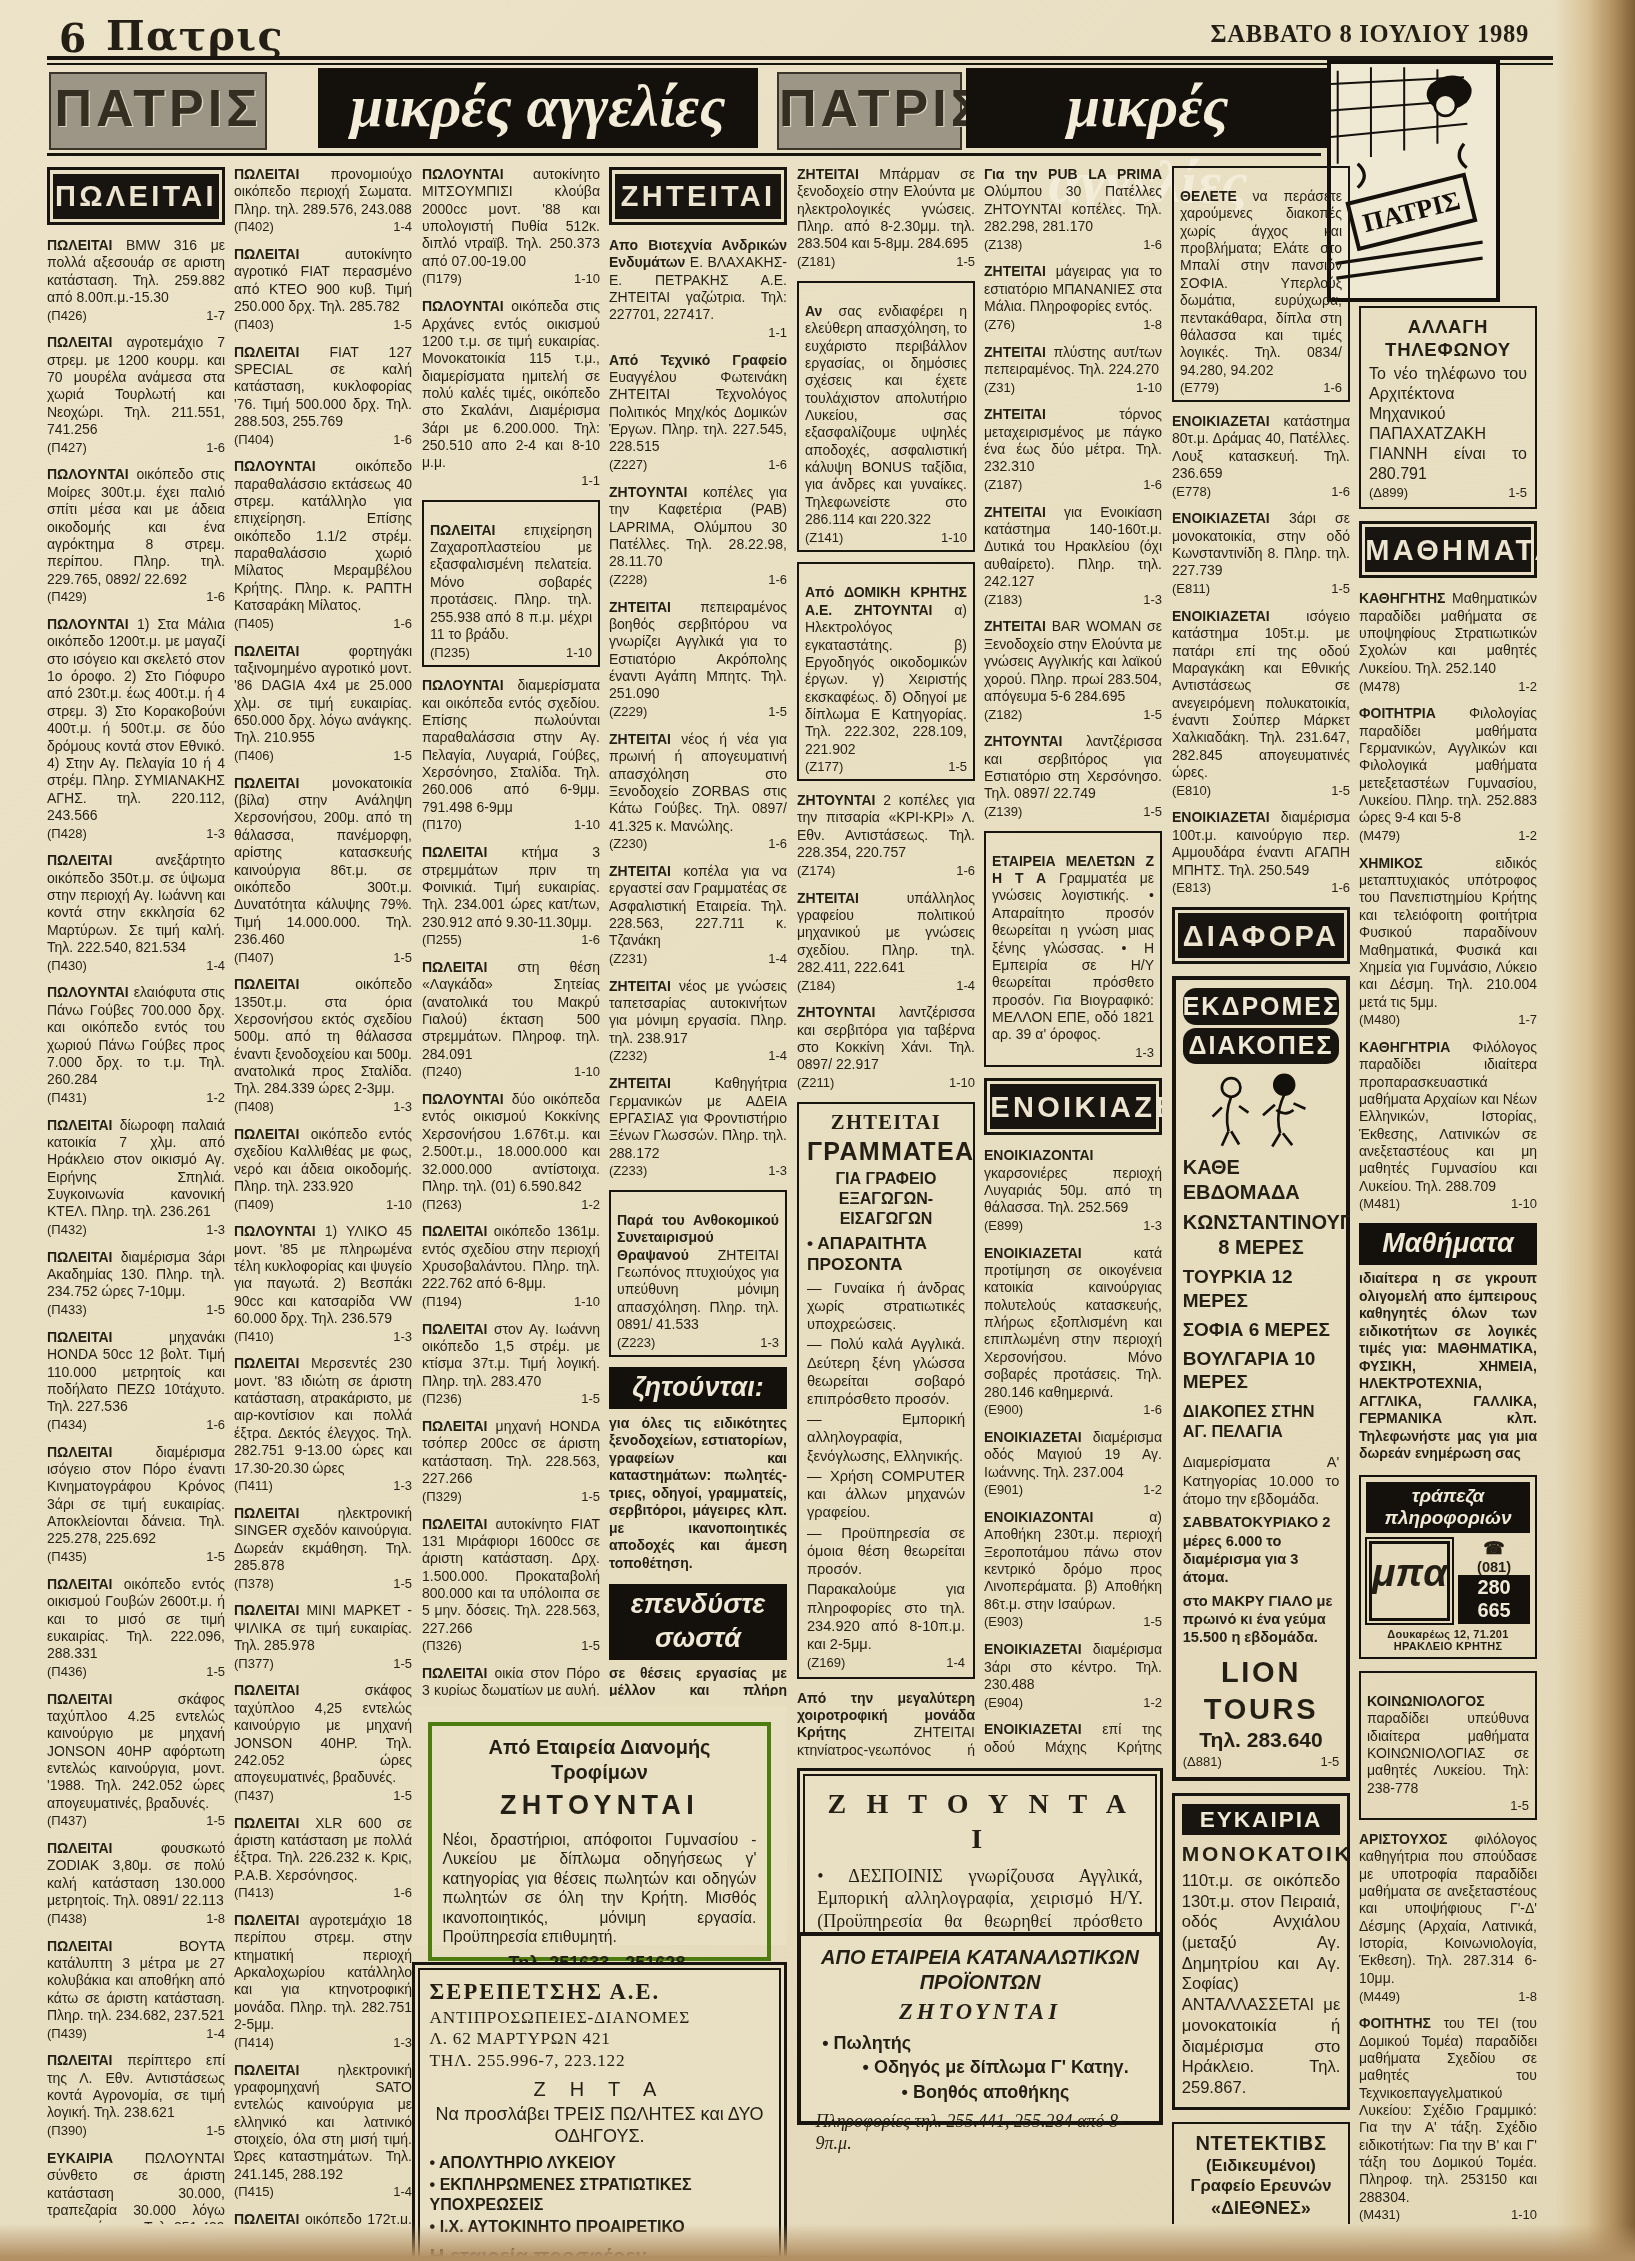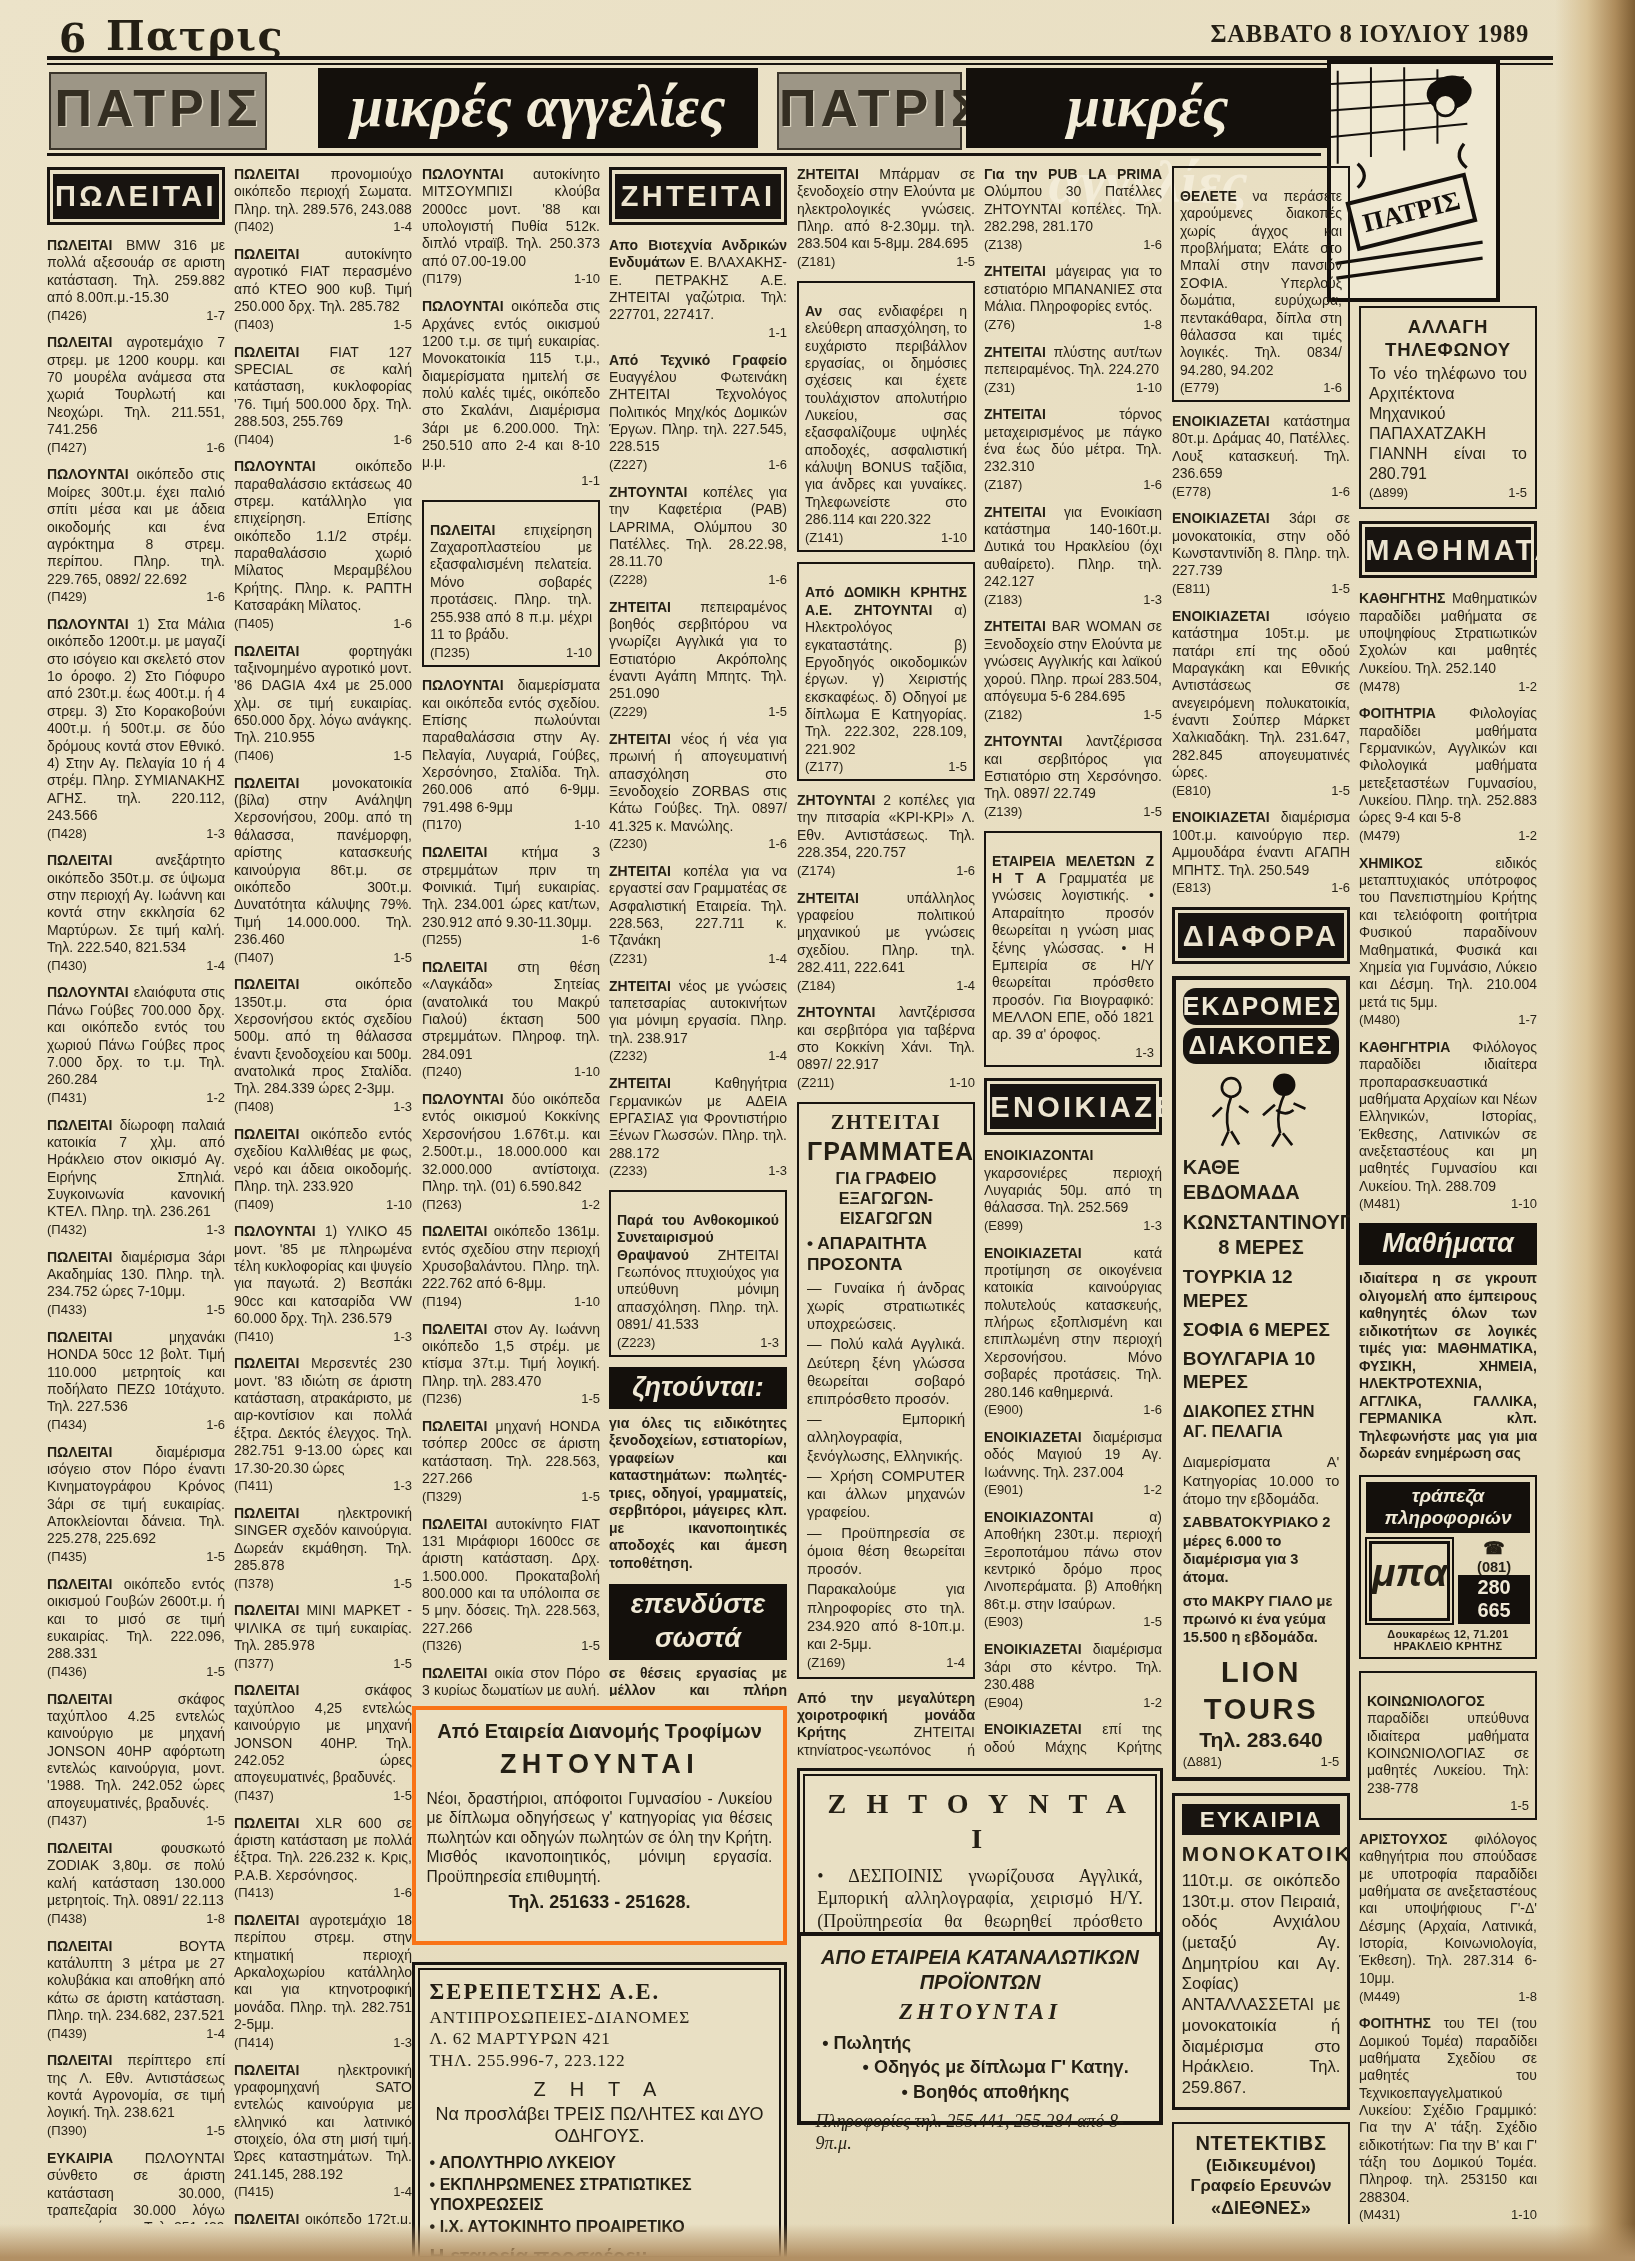--- a/index.html
+++ b/index.html
@@ -76,21 +76,21 @@
   .mpa .tel{font-size:20px;background:#14100c;color:#f0e9d5;padding:1.3px 0;}
   .mpa .addr{font-size:11px;font-weight:700;text-align:center;margin-top:4px;letter-spacing:0.3px;}
   .disp.script .s1{background:#14100c;color:#f0e9d5;text-align:center;font-weight:800;font-style:italic;
     font-size:27px;padding:4px 0;margin-bottom:5.3px;}
   .disp.script .p{font-weight:700;font-size:14px;text-align:justify;}
   .disp.allagi{border:2.7px solid #181410;padding:6.7px 8px;}
   .allagi .a1{font-weight:800;font-size:18.6px;text-align:center;letter-spacing:0.7px;margin-bottom:2.7px;}
   .allagi .p{font-size:16px;text-align:justify;}
   
   .ov{position:absolute;background:#e9e0c4;}
-  .disp.trofimon{border:4px solid #f97316;padding:9.3px 10.6px;height:100%;box-sizing:border-box;margin:0;}
+  .disp.trofimon{border:4px solid #4d7c0f;padding:9.3px 10.6px;height:100%;box-sizing:border-box;margin:16px;}
   .trofimon .f1{font-weight:800;font-size:20px;text-align:center;}
   .trofimon .f2{font-weight:800;font-size:27px;text-align:center;letter-spacing:5.3px;margin:4px 0 6.7px;}
   .trofimon .p{font-size:15.6px;text-align:justify;}
   .trofimon .f3{font-weight:800;font-size:18px;text-align:center;margin-top:5.3px;}
   .disp.serp{border:3.3px solid #181410;outline:2px solid #181410;outline-offset:-8px;
     padding:13.3px 14.6px;height:100%;box-sizing:border-box;margin:0;}
   .serp .s1{font-family:"Liberation Serif",serif;font-weight:700;font-size:22.6px;letter-spacing:2px;}
   .serp .s2{font-family:"Liberation Serif",serif;font-size:17.3px;letter-spacing:0.7px;}
   .serp .zb{font-size:20px;font-weight:400;text-align:center;letter-spacing:9.3px;margin:5.3px 0 1.3px;}
   .serp .z2{font-size:18px;text-align:center;margin-bottom:5.3px;}

